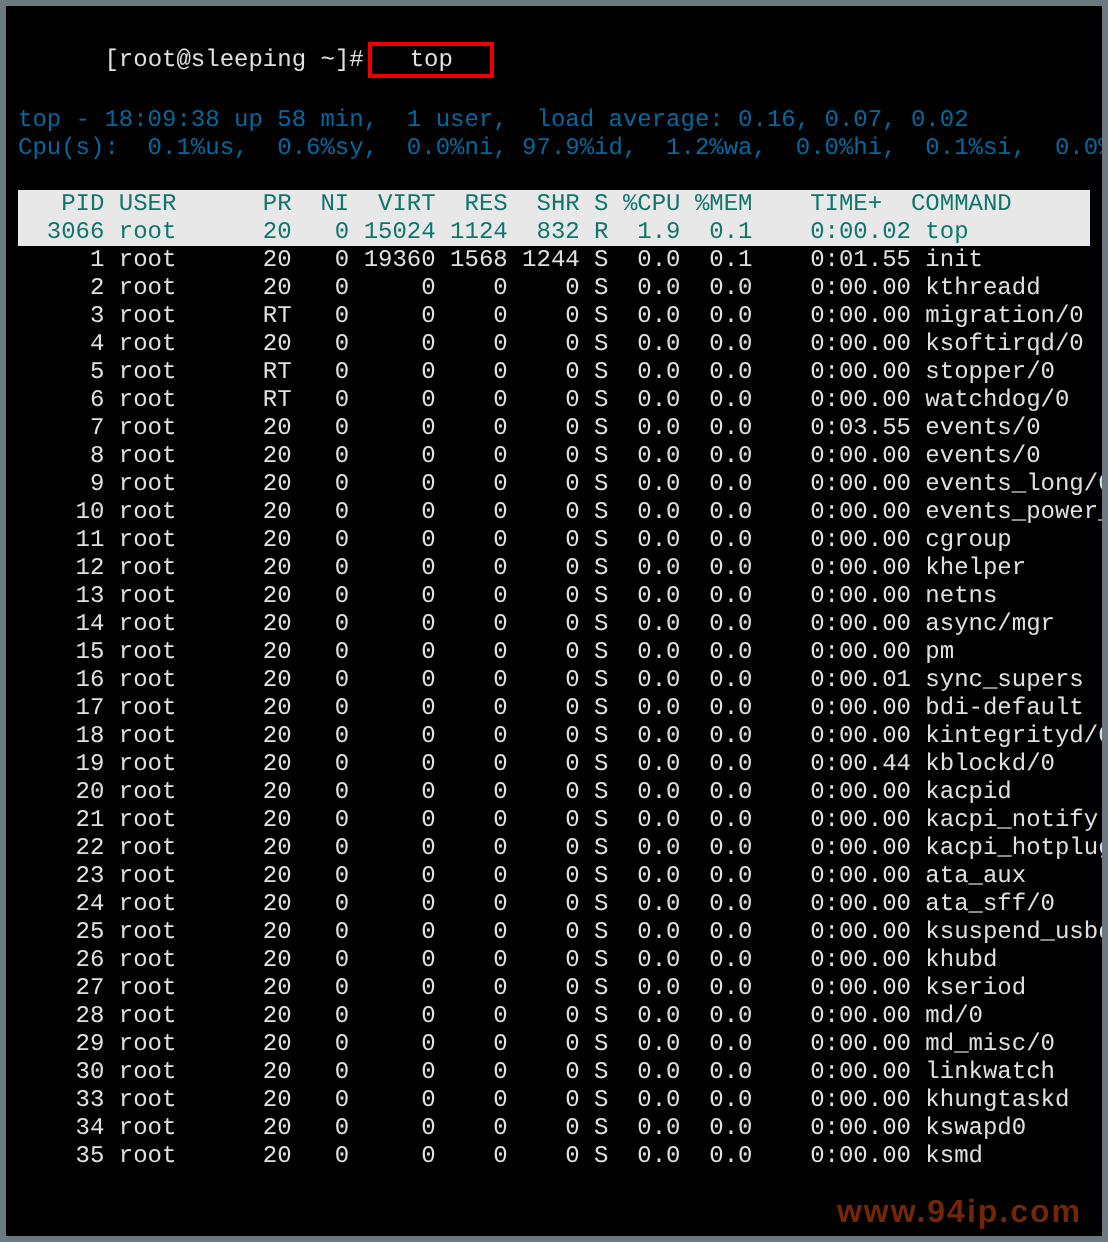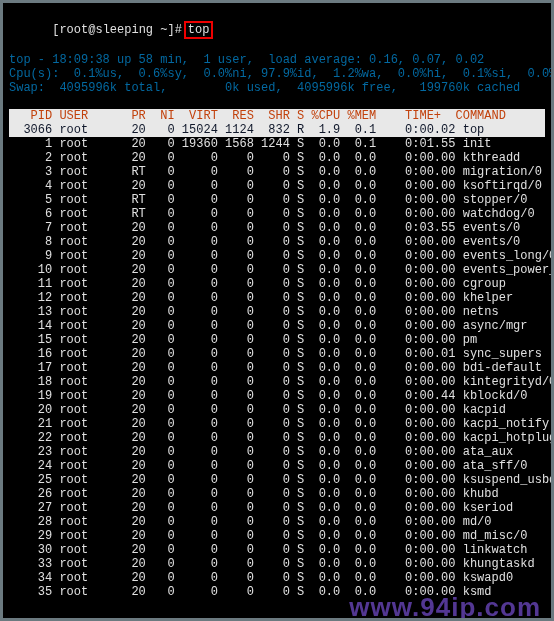--- a/index.html
+++ b/index.html
@@ -1,34 +1,33 @@
 <!DOCTYPE html>
 <html><head>
 <meta charset="utf-8">
 <style>
   html,body{margin:0;padding:0;background:#fff}
   .wrap{border:3px solid #6b7a80;width:548px;height:615px;background:#000;overflow:hidden;font-family:"Consolas","Menlo","Courier New",monospace;font-size:12px;line-height:14px;color:#e0e0e0;position:relative}
   .pad{padding:4px 6px}
   .prompt-line{white-space:pre}
-  .redbox{border:2px solid #e00;padding:0 2px;margin-left:2px;display:inline-block}
+  .redbox{border:2px solid #e00;padding:0 19px;margin-left:2px;display:inline-block}
   .summary{white-space:pre;color:#0369a1}
-  .header-row{background:#e8e8e8;color:#c2410c;white-space:pre;font-weight:400}
+  .header-row{background:#e8e8e8;color:#0f766e;white-space:pre;font-weight:400}
   .proc-table{white-space:pre}
-  .highlight{background:#e8e8e8;color:#0f172a;display:block}
-  .watermark{position:absolute;right:10px;bottom:4px;font-family:Arial,sans-serif;font-size:26px;font-weight:bold;color:#8b5cf6;opacity:.6;letter-spacing:1px}
+  .highlight{background:#e8e8e8;color:#0f766e;display:block}
+  .watermark{position:absolute;right:10px;bottom:4px;font-family:Arial,sans-serif;font-size:16px;font-weight:bold;color:#c2410c;opacity:.6;letter-spacing:1px}
 </style>
 </head>
 <body>
 
 <div class="wrap">
   <div class="pad">
     <div class="prompt-line">
       <span>[root@sleeping ~]#</span><span class="redbox"><span>top</span></span>
     </div>
     <div class="summary">top - 18:09:38 up 58 min,  1 user,  load average: 0.16, 0.07, 0.02</div>
     <div class="summary">Cpu(s):  0.1%us,  0.6%sy,  0.0%ni, 97.9%id,  1.2%wa,  0.0%hi,  0.1%si,  0.0%st</div>
-    <div class="summary">Swap:  4095996k total,        0k used,  4095996k free,   199760k cached</div>
     <div class="summary">&nbsp;</div>
     <div class="header-row">   PID USER      PR  NI  VIRT  RES  SHR S %CPU %MEM    TIME+  COMMAND           </div>
     <div class="proc-table" id="rows"><div class="highlight">  3066 root      20   0 15024 1124  832 R  1.9  0.1    0:00.02 top</div><div>     1 root      20   0 19360 1568 1244 S  0.0  0.1    0:01.55 init</div><div>     2 root      20   0     0    0    0 S  0.0  0.0    0:00.00 kthreadd</div><div>     3 root      RT   0     0    0    0 S  0.0  0.0    0:00.00 migration/0</div><div>     4 root      20   0     0    0    0 S  0.0  0.0    0:00.00 ksoftirqd/0</div><div>     5 root      RT   0     0    0    0 S  0.0  0.0    0:00.00 stopper/0</div><div>     6 root      RT   0     0    0    0 S  0.0  0.0    0:00.00 watchdog/0</div><div>     7 root      20   0     0    0    0 S  0.0  0.0    0:03.55 events/0</div><div>     8 root      20   0     0    0    0 S  0.0  0.0    0:00.00 events/0</div><div>     9 root      20   0     0    0    0 S  0.0  0.0    0:00.00 events_long/0</div><div>    10 root      20   0     0    0    0 S  0.0  0.0    0:00.00 events_power_ef</div><div>    11 root      20   0     0    0    0 S  0.0  0.0    0:00.00 cgroup</div><div>    12 root      20   0     0    0    0 S  0.0  0.0    0:00.00 khelper</div><div>    13 root      20   0     0    0    0 S  0.0  0.0    0:00.00 netns</div><div>    14 root      20   0     0    0    0 S  0.0  0.0    0:00.00 async/mgr</div><div>    15 root      20   0     0    0    0 S  0.0  0.0    0:00.00 pm</div><div>    16 root      20   0     0    0    0 S  0.0  0.0    0:00.01 sync_supers</div><div>    17 root      20   0     0    0    0 S  0.0  0.0    0:00.00 bdi-default</div><div>    18 root      20   0     0    0    0 S  0.0  0.0    0:00.00 kintegrityd/0</div><div>    19 root      20   0     0    0    0 S  0.0  0.0    0:00.44 kblockd/0</div><div>    20 root      20   0     0    0    0 S  0.0  0.0    0:00.00 kacpid</div><div>    21 root      20   0     0    0    0 S  0.0  0.0    0:00.00 kacpi_notify</div><div>    22 root      20   0     0    0    0 S  0.0  0.0    0:00.00 kacpi_hotplug</div><div>    23 root      20   0     0    0    0 S  0.0  0.0    0:00.00 ata_aux</div><div>    24 root      20   0     0    0    0 S  0.0  0.0    0:00.00 ata_sff/0</div><div>    25 root      20   0     0    0    0 S  0.0  0.0    0:00.00 ksuspend_usbd</div><div>    26 root      20   0     0    0    0 S  0.0  0.0    0:00.00 khubd</div><div>    27 root      20   0     0    0    0 S  0.0  0.0    0:00.00 kseriod</div><div>    28 root      20   0     0    0    0 S  0.0  0.0    0:00.00 md/0</div><div>    29 root      20   0     0    0    0 S  0.0  0.0    0:00.00 md_misc/0</div><div>    30 root      20   0     0    0    0 S  0.0  0.0    0:00.00 linkwatch</div><div>    33 root      20   0     0    0    0 S  0.0  0.0    0:00.00 khungtaskd</div><div>    34 root      20   0     0    0    0 S  0.0  0.0    0:00.00 kswapd0</div><div>    35 root      20   0     0    0    0 S  0.0  0.0    0:00.00 ksmd</div></div>
   </div>
   <div class="watermark">www.94ip.com</div>
 </div>
 
 </body></html>

